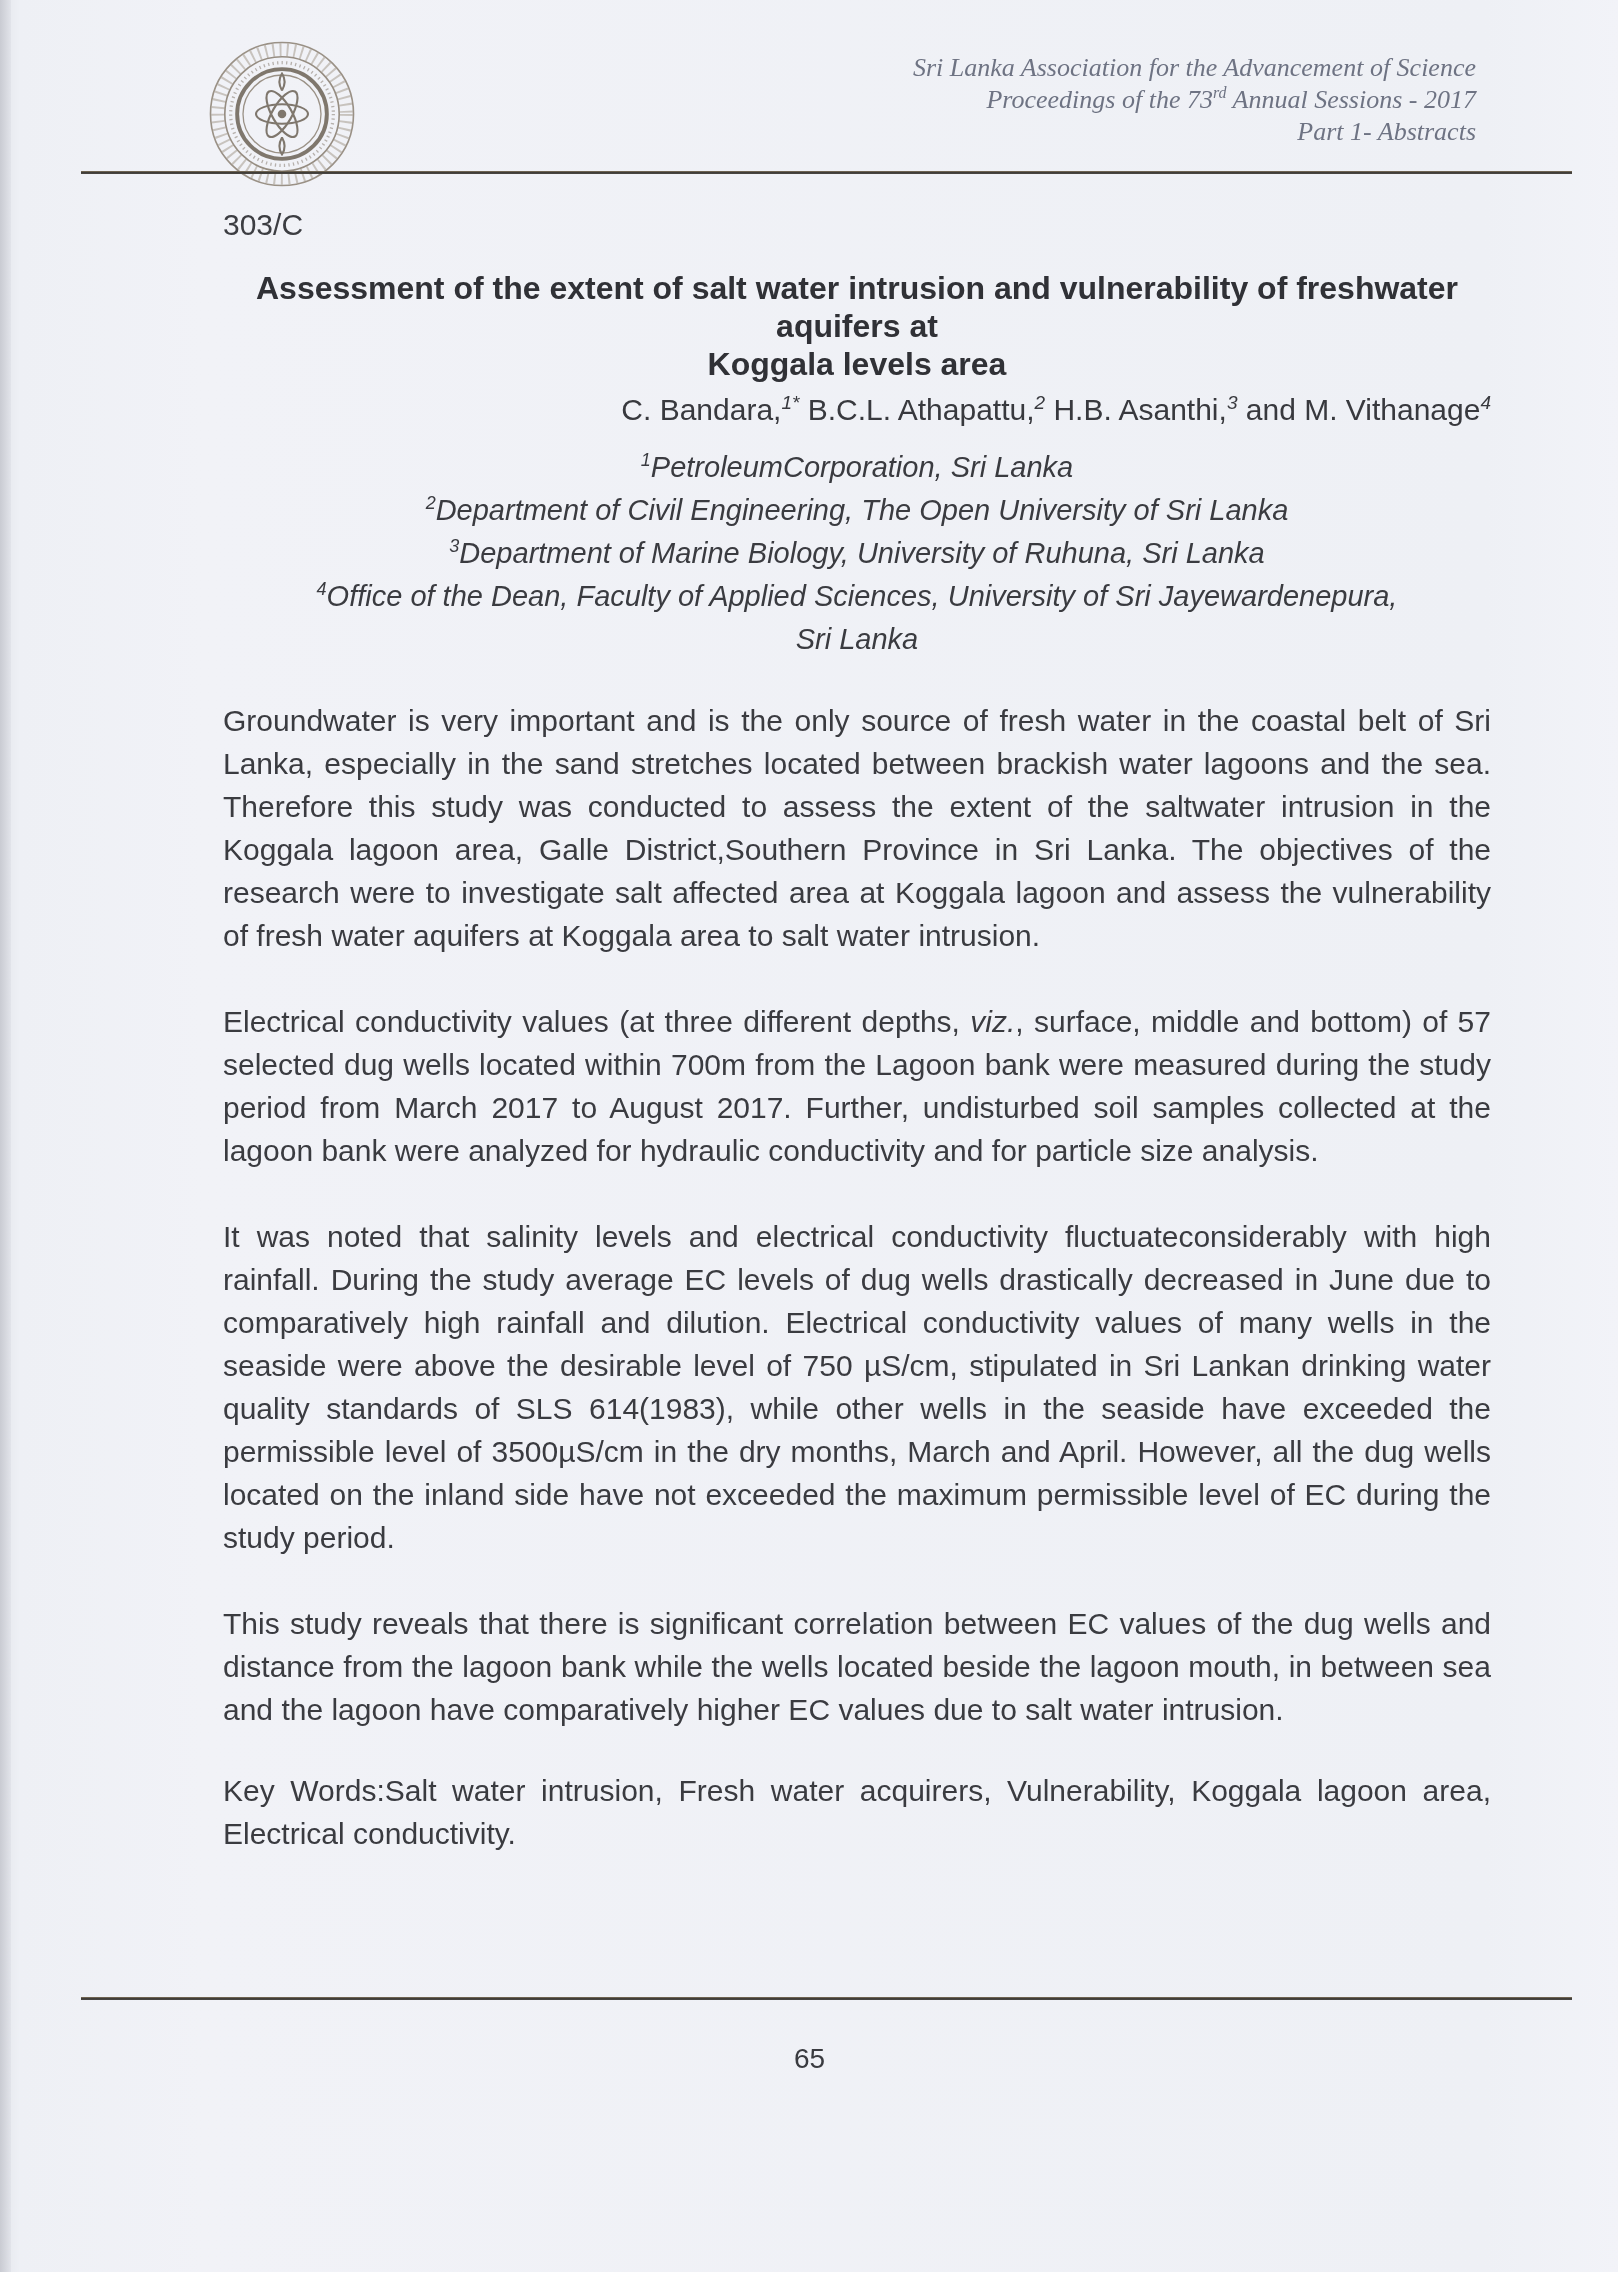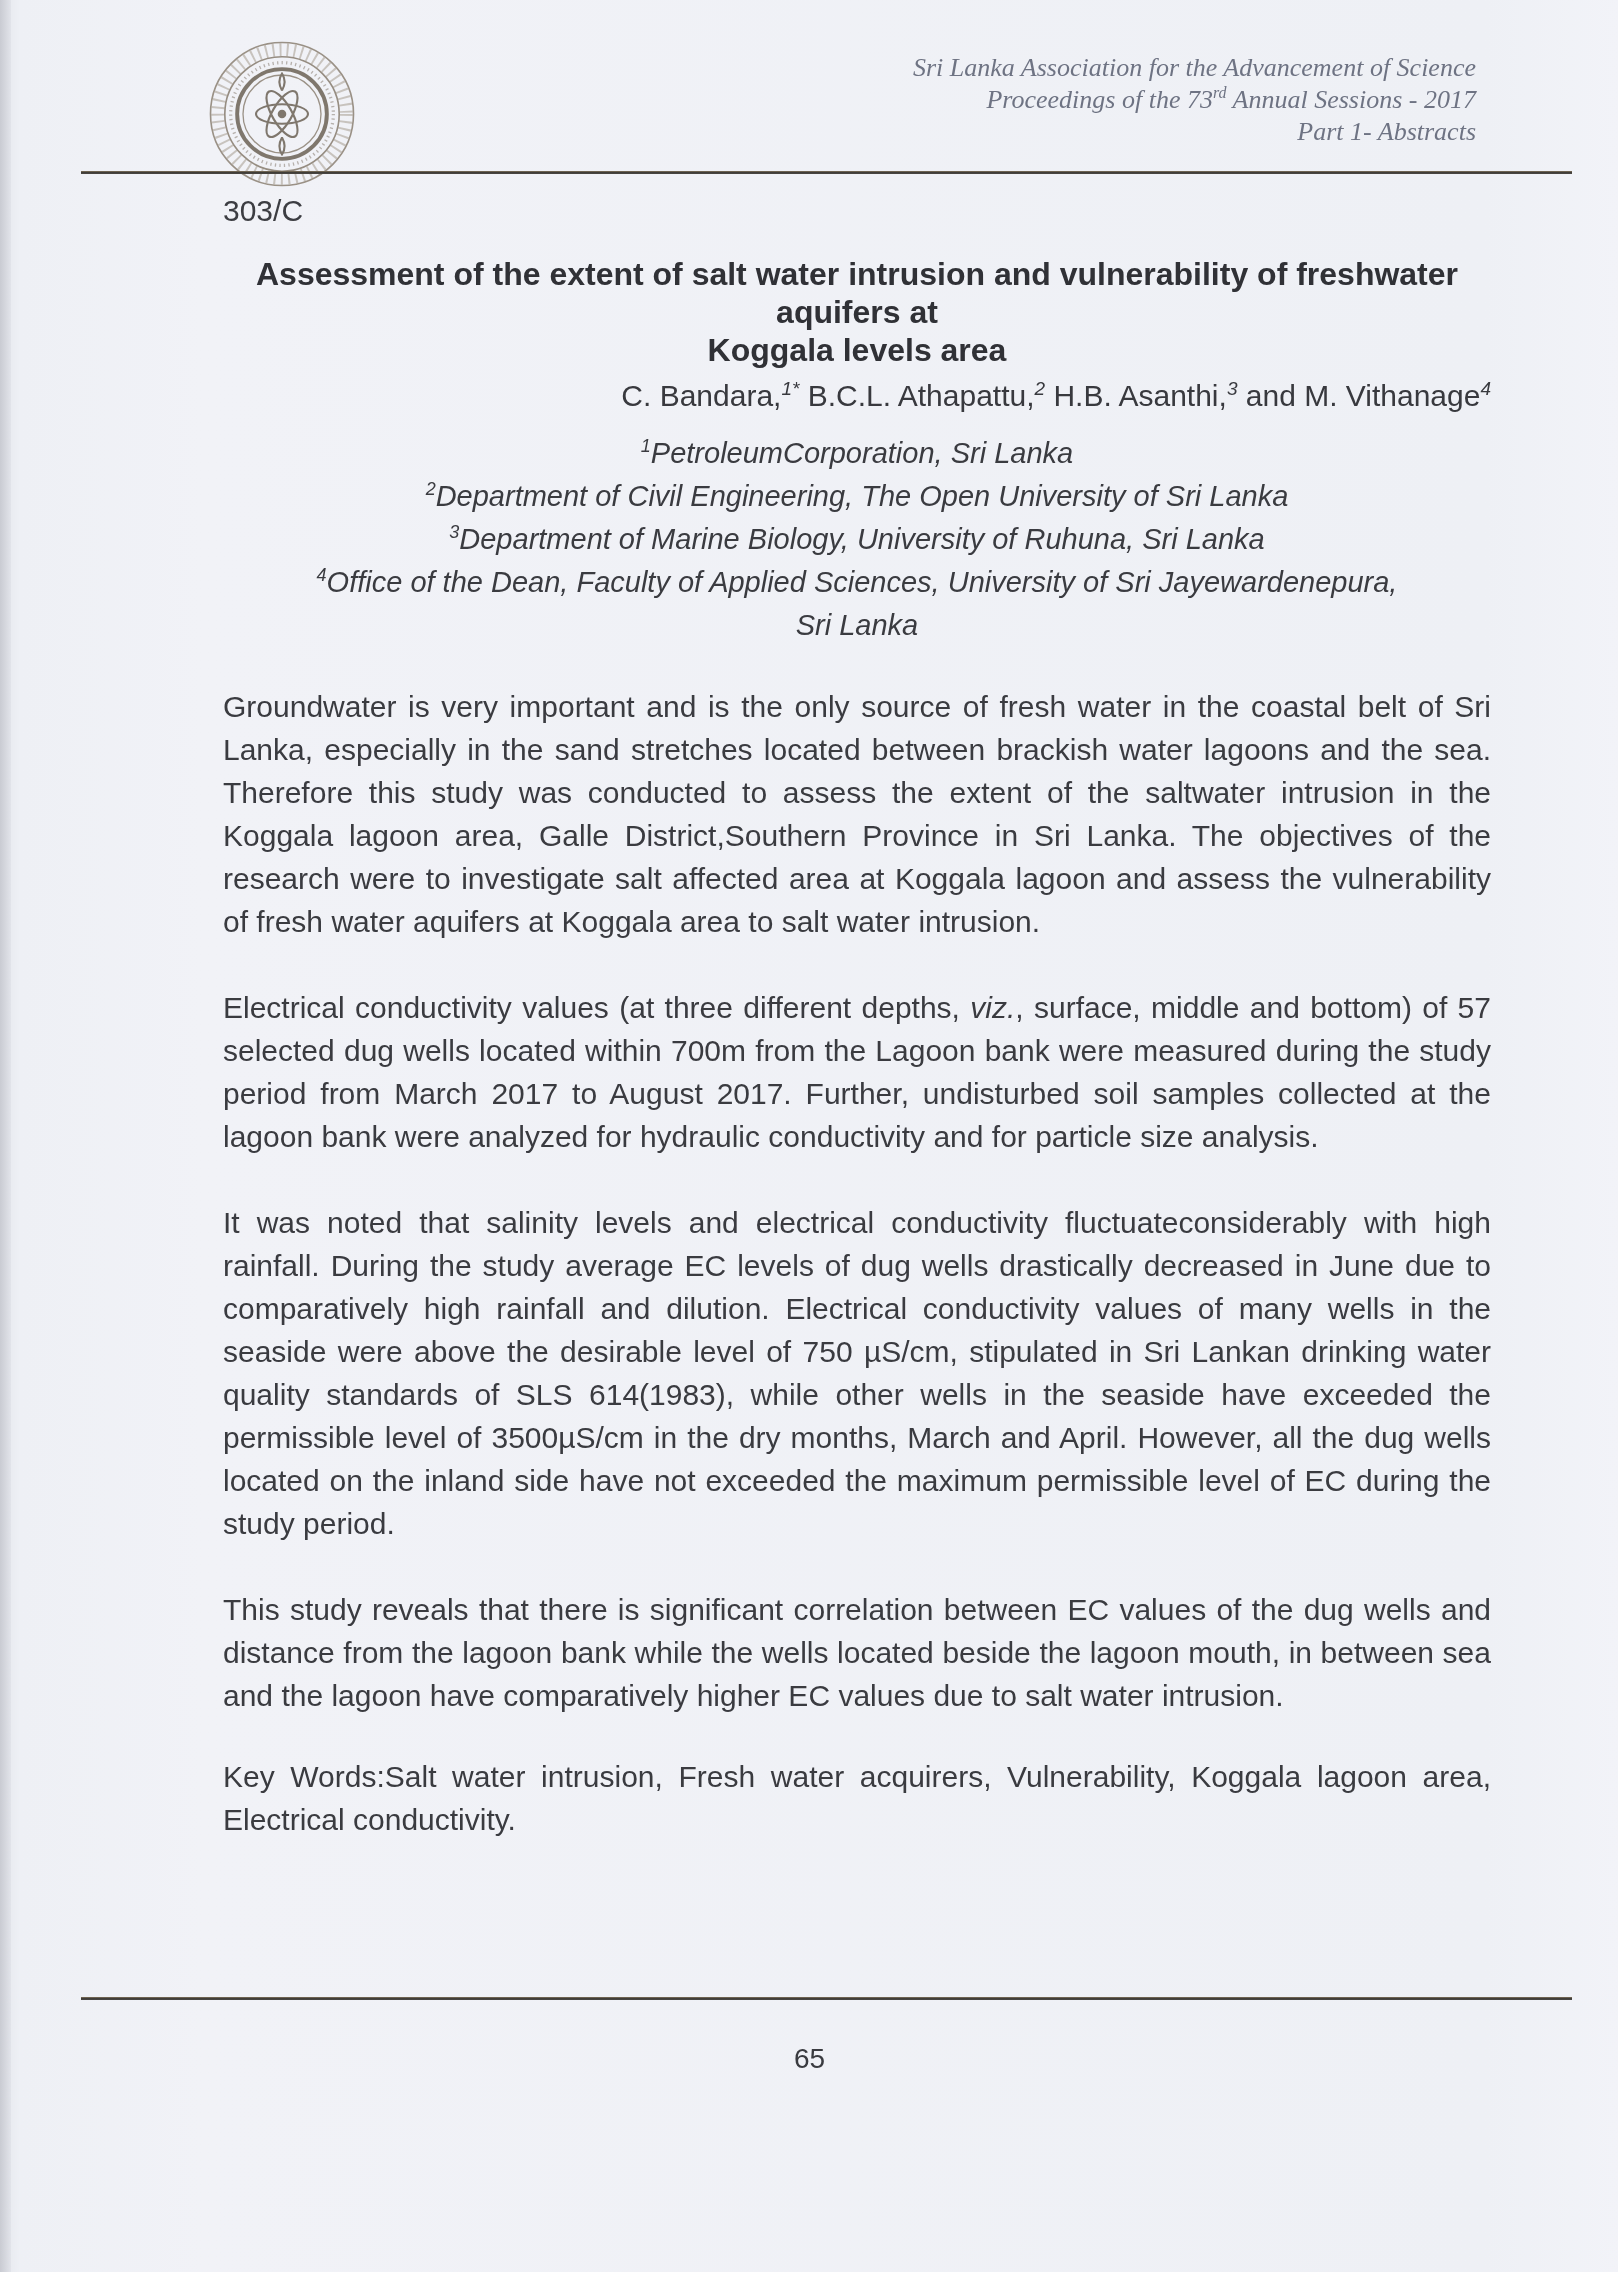--- a/index.html
+++ b/index.html
@@ -31,21 +31,21 @@
     line-height:32px;
   }
   .header-text sup{font-size:16px;line-height:0;}
   .rule{
     position:absolute;left:81px;width:1491px;height:3.4px;
     background:linear-gradient(180deg,#8a7a60 0%,#3f3c38 45%,#4b4843 100%);
   }
   .rule.top{top:171px;}
   .rule.bottom{top:1997px;}
   
-  .content{position:absolute;top:194px;left:223px;width:1268px;}
+  .content{position:absolute;top:208px;left:223px;width:1268px;}
   .code{font-size:30px;color:#3c3d42;}
   .title{
     margin:27px 0 0 0;
     text-align:center;
     font-size:32px;
     font-weight:700;
     color:#303136;
     line-height:38px;
   }
   .authors{

